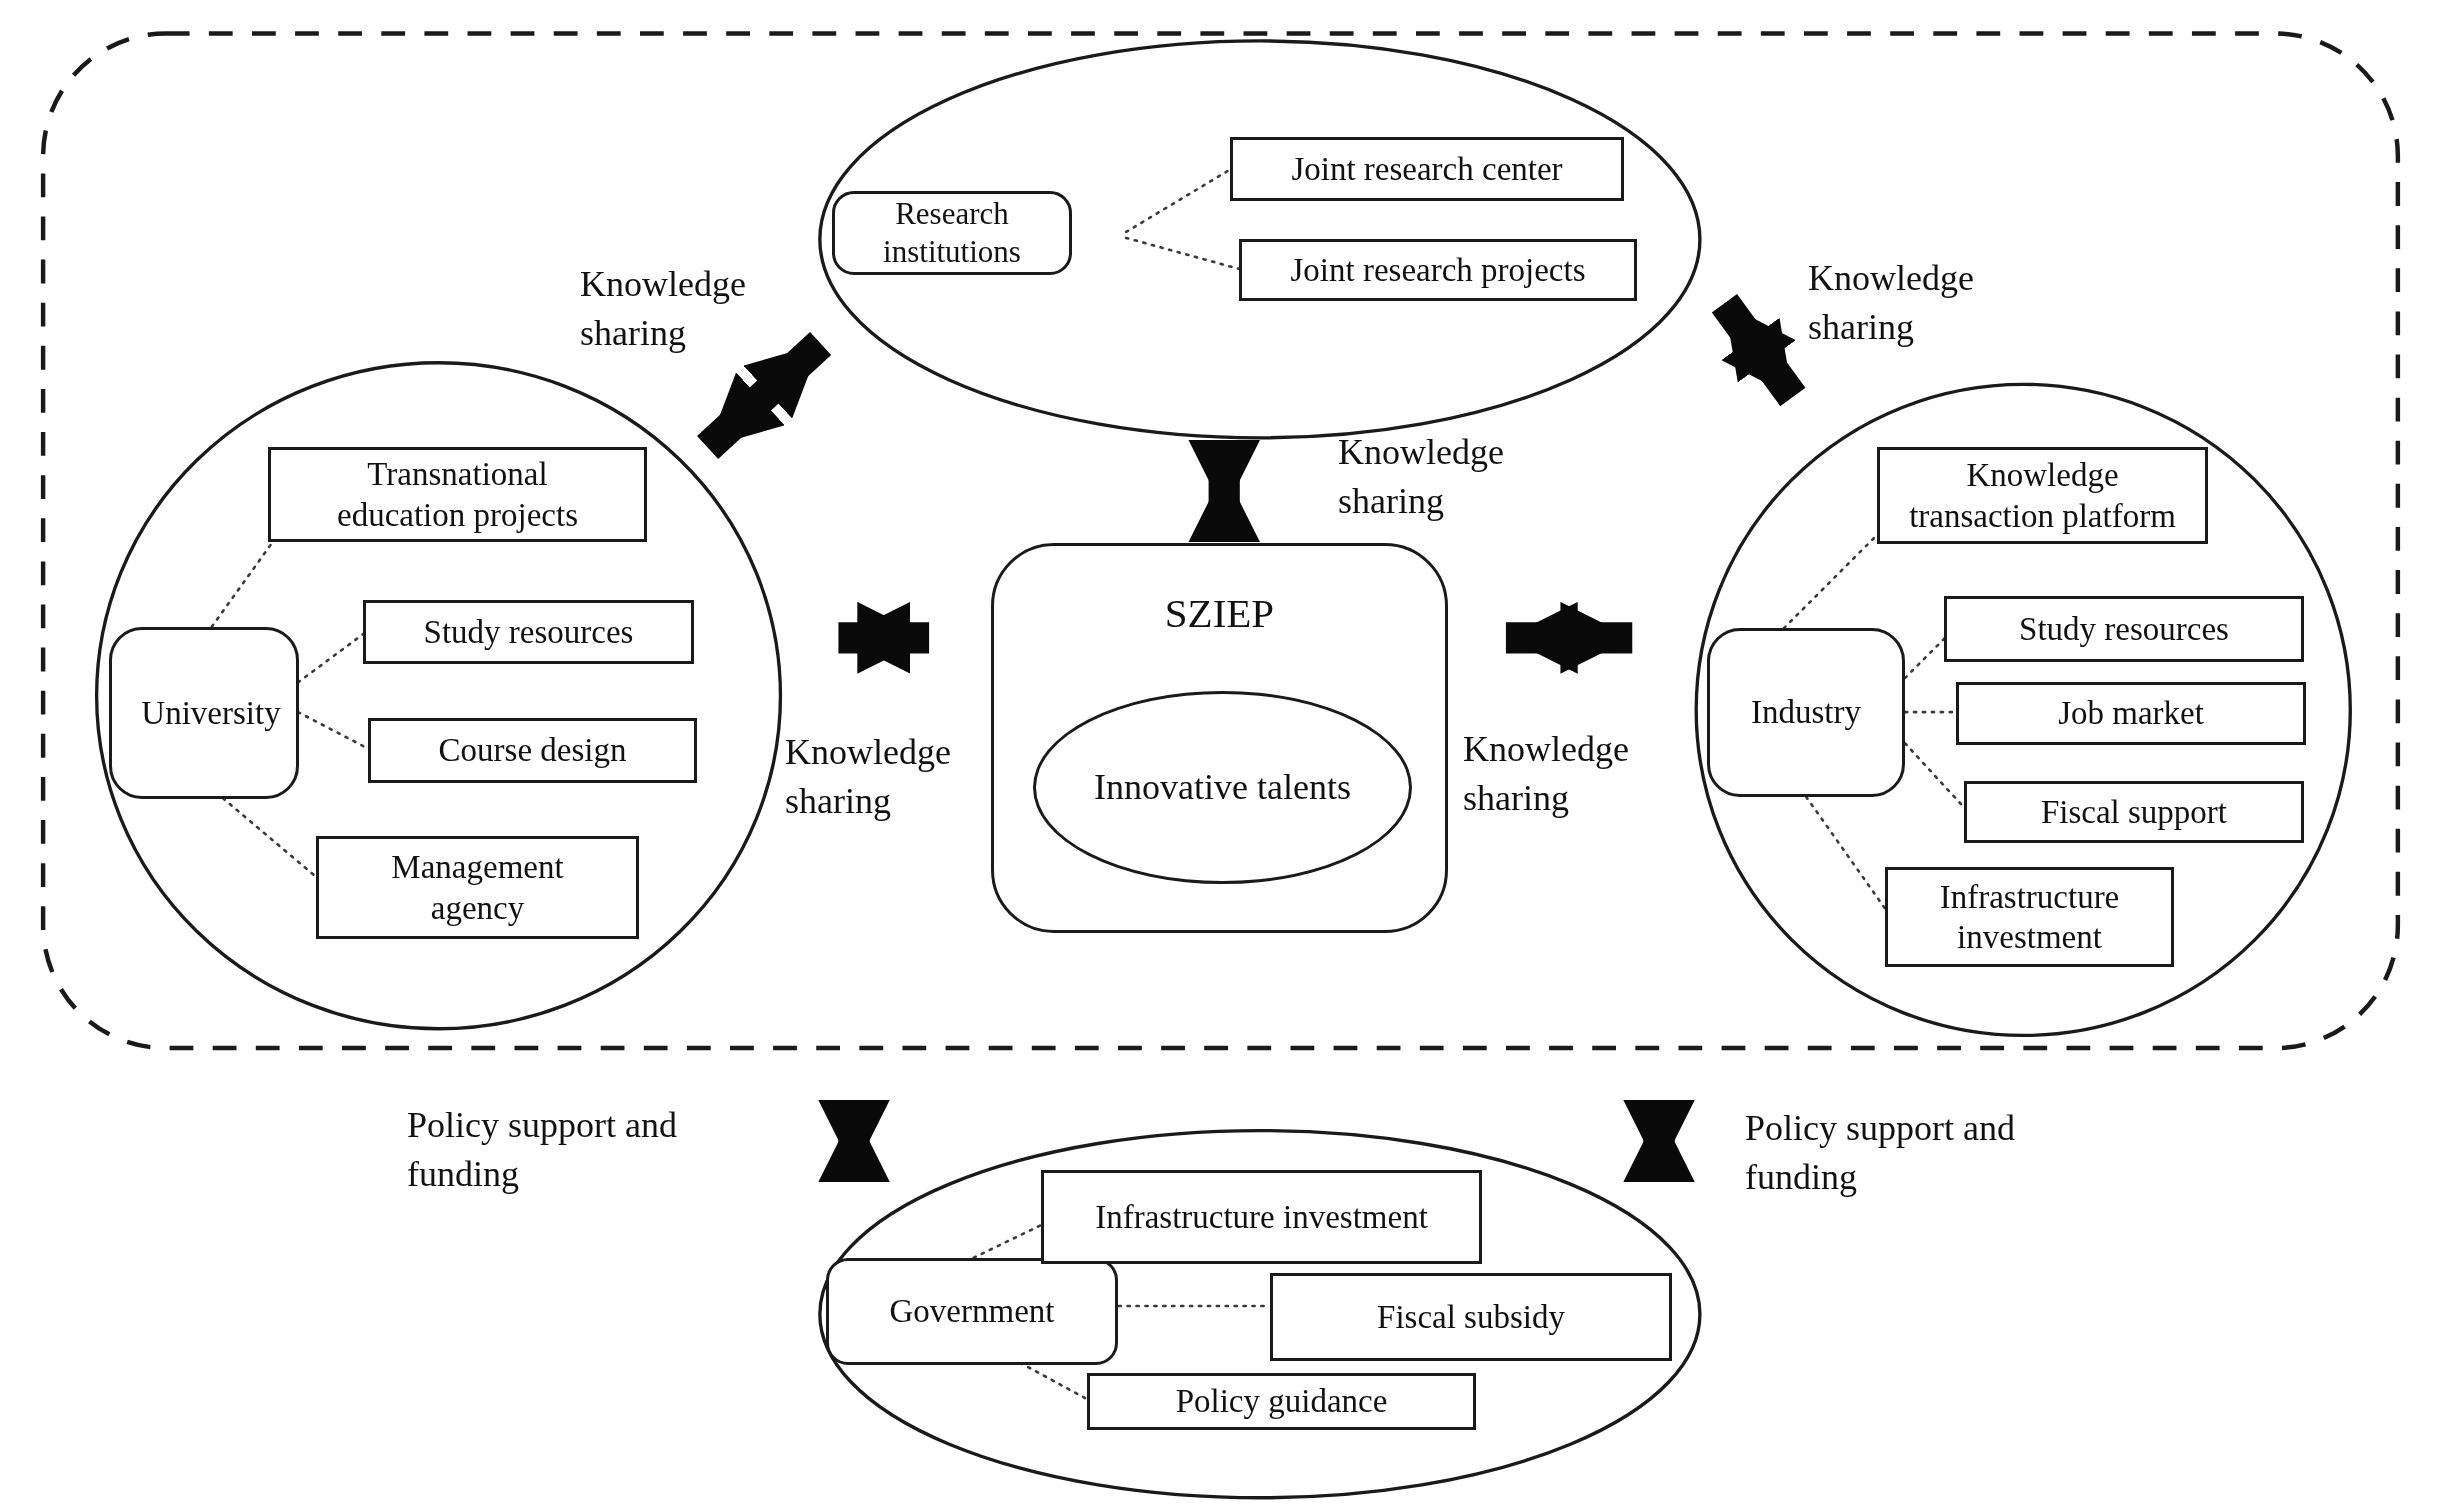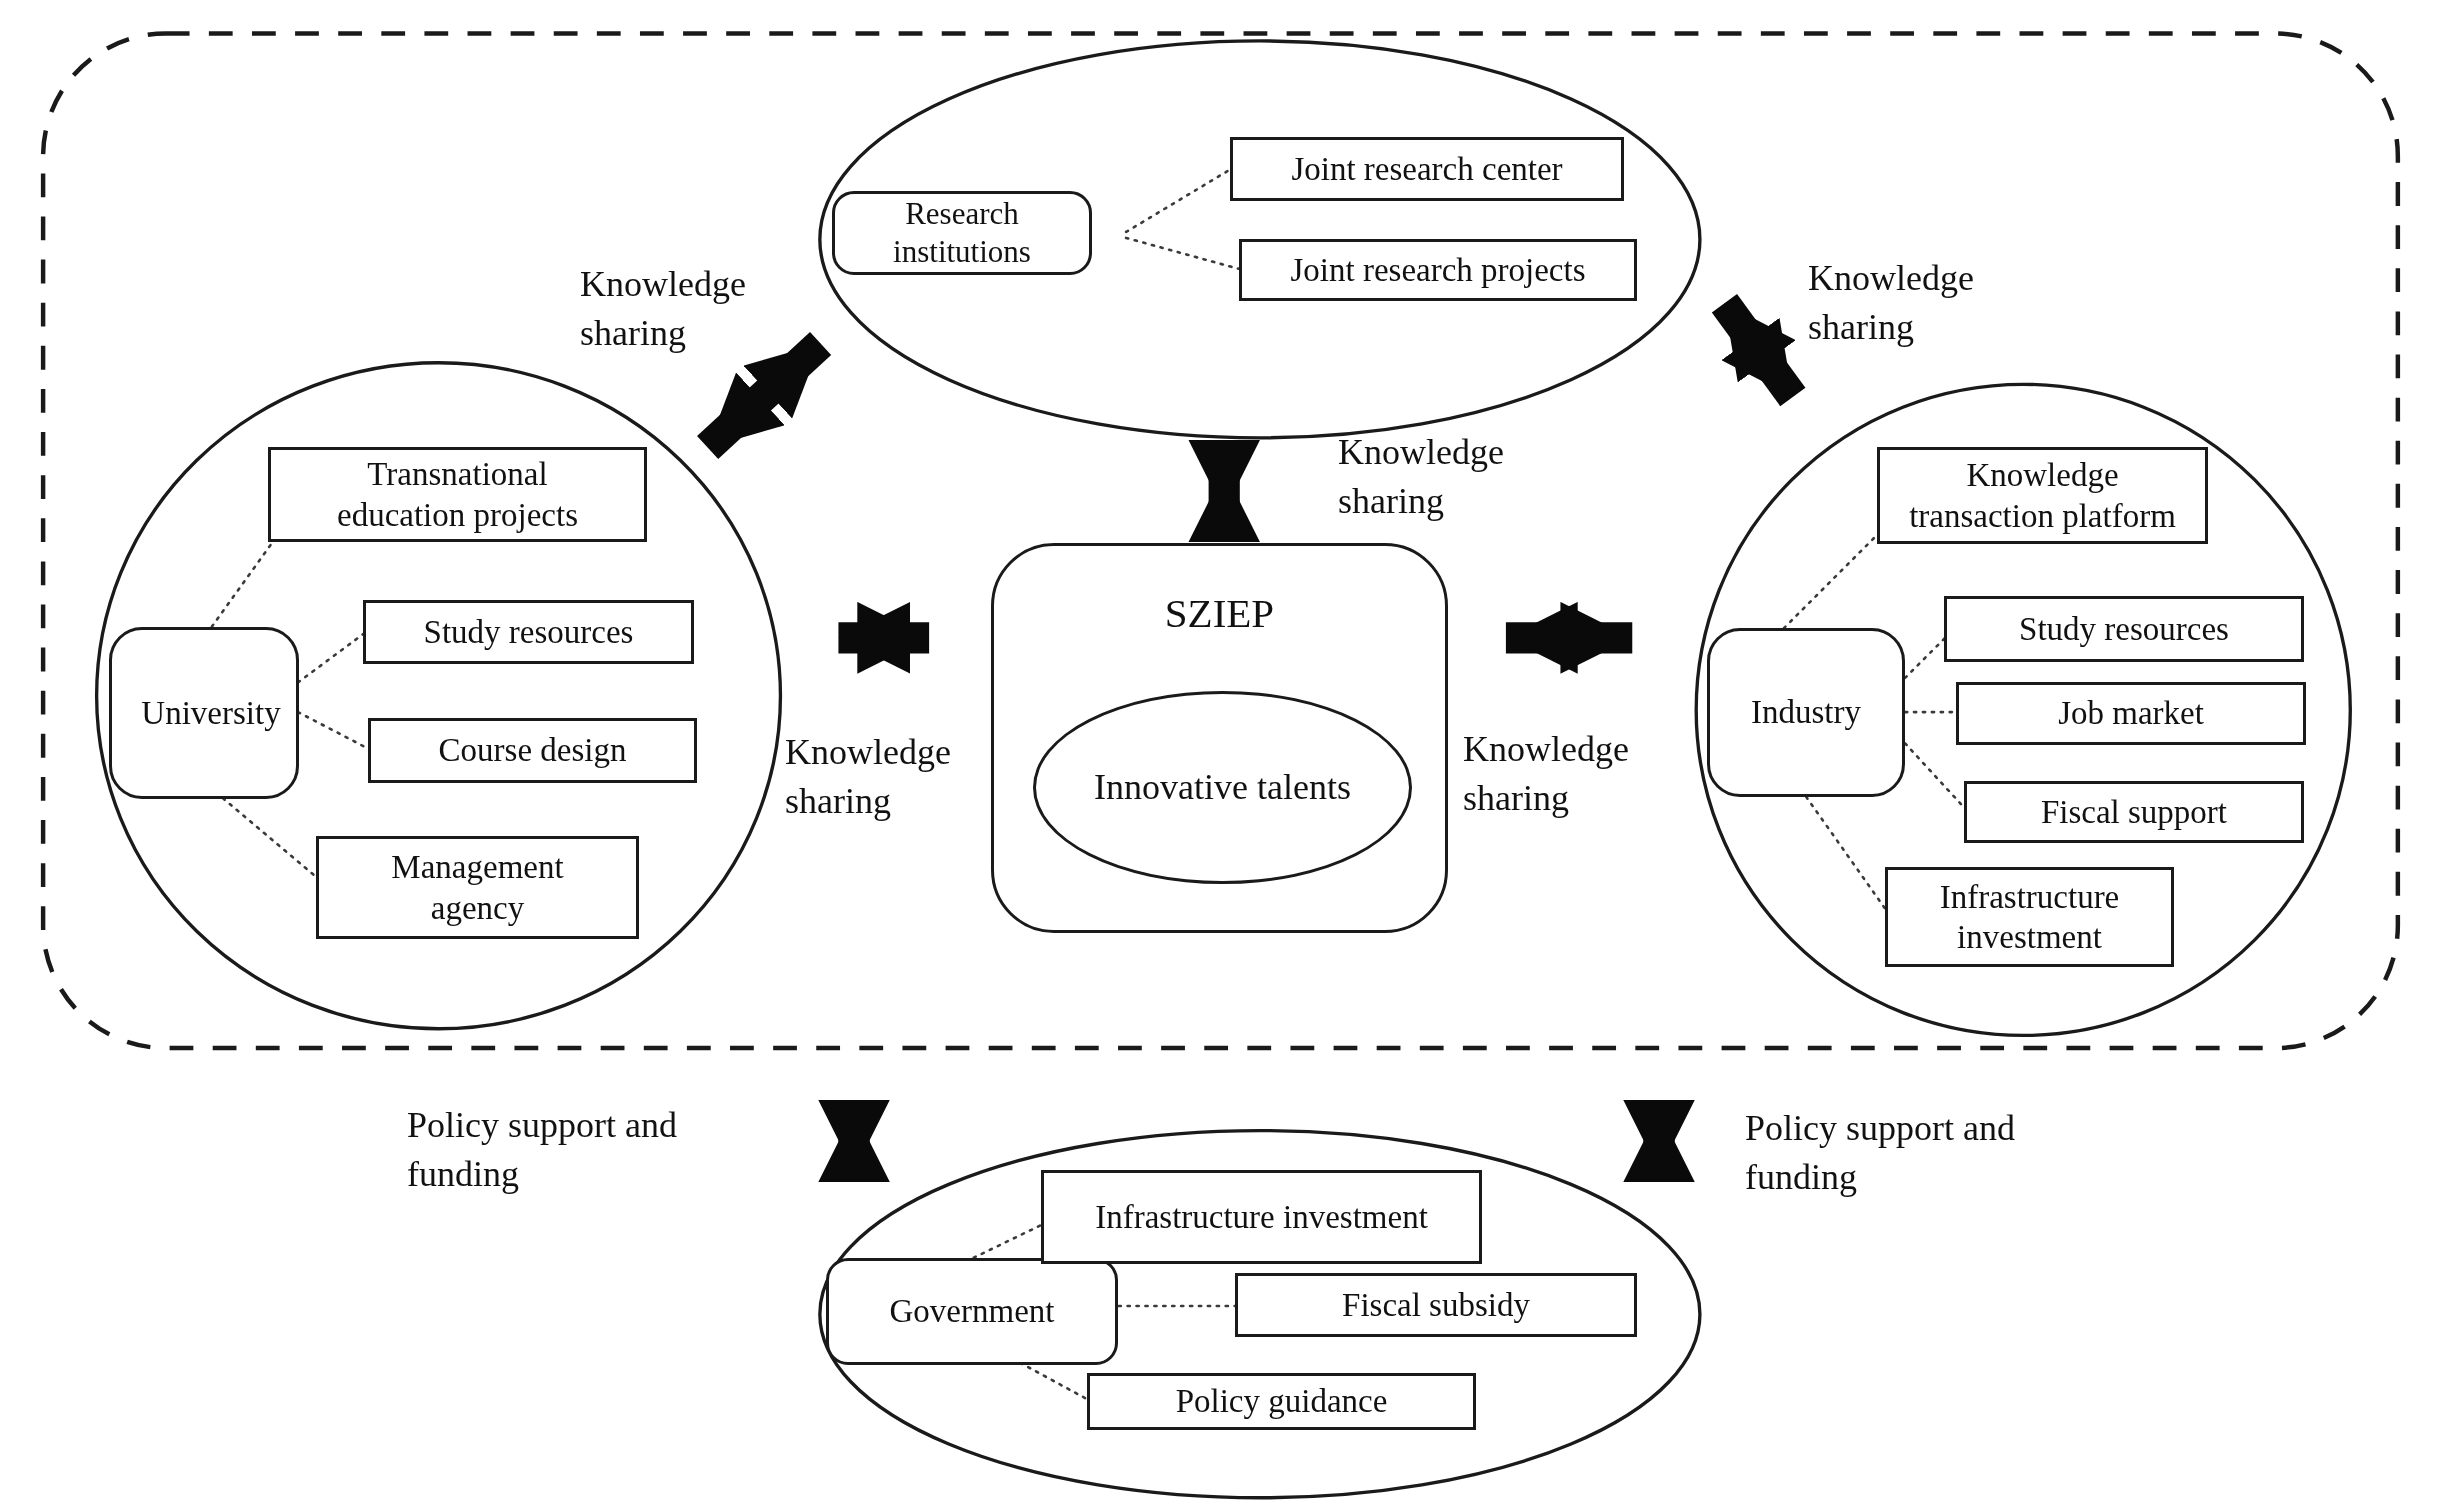--- a/index.html
+++ b/index.html
@@ -104,21 +104,21 @@
     </g>
   </svg>
 
   <div class="hub" style="left:991px;top:543px;width:457px;height:390px;">
     <div class="hub-title">SZIEP</div>
   </div>
   <div class="core-ellipse" style="left:1033px;top:691px;width:379px;height:193px;">
     <span class="inner" style="max-width:268px;">Innovative talents</span>
   </div>
 
-  <div class="box entity" style="left:832px;top:191px;width:260px;height:84px;font-size:31px;font-family:Liberation Serif, serif;">
+  <div class="box entity" style="left:832px;top:191px;width:240px;height:84px;font-size:31px;font-family:Liberation Serif, serif;">
     <span class="inner" style="max-width:201px;">Research institutions</span>
   </div>
   <div class="box" style="left:1230px;top:137px;width:394px;height:64px;">
     <span class="inner">Joint research center</span>
   </div>
   <div class="box" style="left:1239px;top:239px;width:398px;height:62px;text-align:right;">
     <span class="inner">Joint research projects</span>
   </div>
 
   <div class="box entity" style="left:109px;top:627px;width:190px;height:172px;border-radius:33px;padding-left:14px;">
@@ -155,21 +155,21 @@
   <div class="box" style="left:1885px;top:867px;width:289px;height:100px;">
     <span class="inner" style="max-width:230px;">Infrastructure investment</span>
   </div>
 
   <div class="box entity" style="left:826px;top:1258px;width:292px;height:107px;">
     <span class="inner">Government</span>
   </div>
   <div class="box" style="left:1041px;top:1170px;width:441px;height:94px;">
     <span class="inner">Infrastructure investment</span>
   </div>
-  <div class="box" style="left:1235px;top:1273px;width:402px;height:64px;">
+  <div class="box" style="left:1270px;top:1273px;width:402px;height:88px;">
     <span class="inner">Fiscal subsidy</span>
   </div>
   <div class="box" style="left:1087px;top:1373px;width:389px;height:57px;">
     <span class="inner">Policy guidance</span>
   </div>
 
   <div class="edge-label" style="left:580px;top:260px;width:201px;">Knowledge sharing</div>
   <div class="edge-label" style="left:1808px;top:254px;width:201px;">Knowledge sharing</div>
   <div class="edge-label" style="left:1338px;top:428px;width:201px;">Knowledge sharing</div>
   <div class="edge-label" style="left:785px;top:728px;width:201px;">Knowledge sharing</div>

